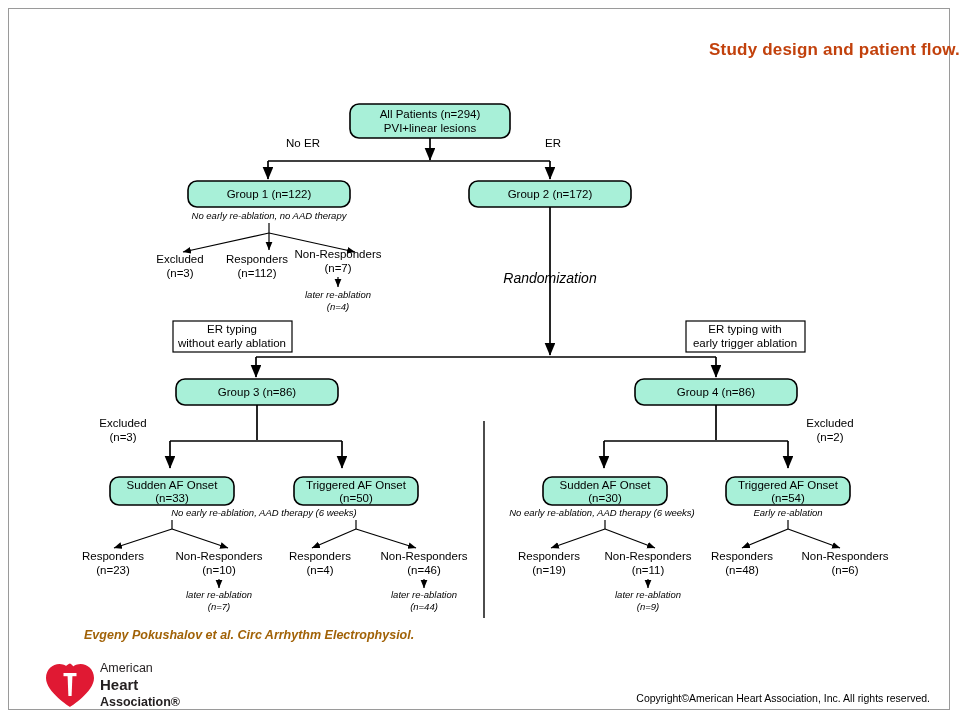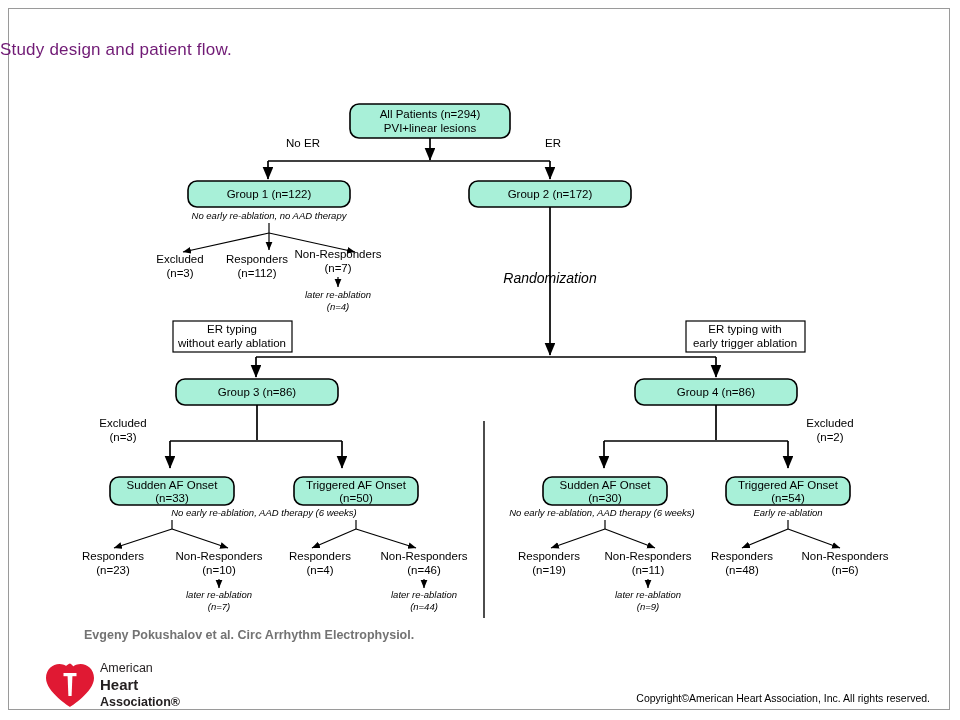--- a/index.html
+++ b/index.html
@@ -1,31 +1,31 @@
 <!DOCTYPE html>
 <html><head>
 <meta charset="utf-8">
 <style>
   html,body{margin:0;padding:0;background:#ffffff;}
   body{font-family:"Liberation Sans",sans-serif;}
   #page{position:relative;width:960px;height:720px;background:#ffffff;overflow:hidden;}
   #frame{position:absolute;left:8px;top:8px;width:942px;height:702px;border:1px solid #9a9a9a;box-sizing:border-box;}
-  #title{position:absolute;left:0;top:40px;width:960px;text-align:left;font-size:17px;font-weight:normal;color:#701a75;letter-spacing:0.2px;}
+  #title{position:absolute;left:0;top:40px;width:960px;text-align:right;font-size:17px;font-weight:bold;color:#c2410c;letter-spacing:0.2px;}
   svg{position:absolute;left:0;top:0;}
   .nodebox{fill:#a8f0d8;stroke:#000;stroke-width:1.6;}
   .plainbox{fill:#ffffff;stroke:#000;stroke-width:1.2;}
   .nodetext{font-family:"Liberation Sans",sans-serif;font-size:11.5px;fill:#000;text-anchor:middle;}
   .leaftext{font-family:"Liberation Sans",sans-serif;font-size:11.5px;fill:#000;text-anchor:middle;}
   .notetext{font-family:"Liberation Sans",sans-serif;font-size:9.5px;font-style:italic;fill:#000;text-anchor:middle;}
   .edgelbl{font-family:"Liberation Sans",sans-serif;font-size:11.5px;fill:#000;text-anchor:middle;}
   .randtext{font-family:"Liberation Sans",sans-serif;font-size:14px;font-style:italic;fill:#000;text-anchor:middle;}
   .ln{stroke:#000;stroke-width:1.7;fill:none;}
   .ln-thin{stroke:#000;stroke-width:1.2;fill:none;}
   .divider{stroke:#000;stroke-width:1.4;}
-  #citation{position:absolute;left:84px;top:628px;width:430px;font-size:12.5px;font-weight:bold;color:#737373;line-height:1.25;}
+  #citation{position:absolute;left:84px;top:628px;width:430px;font-size:12.5px;font-weight:bold;color:#a16207;line-height:1.25;font-style:italic;}
   #logo{position:absolute;left:44px;top:662px;width:190px;height:48px;}
   #logo-mark{position:absolute;left:0;top:0;width:52px;height:46px;}
   #logo-words{position:absolute;left:56px;top:-1px;font-size:12.5px;color:#231f20;line-height:1.22;}
   #logo-words .l1{font-weight:normal;}
   #logo-words .l2{font-weight:bold;font-size:15px;}
   #logo-words .l3{font-weight:bold;font-size:12.5px;}
   #copyright{position:absolute;left:0;top:692px;width:930px;text-align:right;font-size:10.5px;color:#000;}
 </style>
 </head>
 <body>

